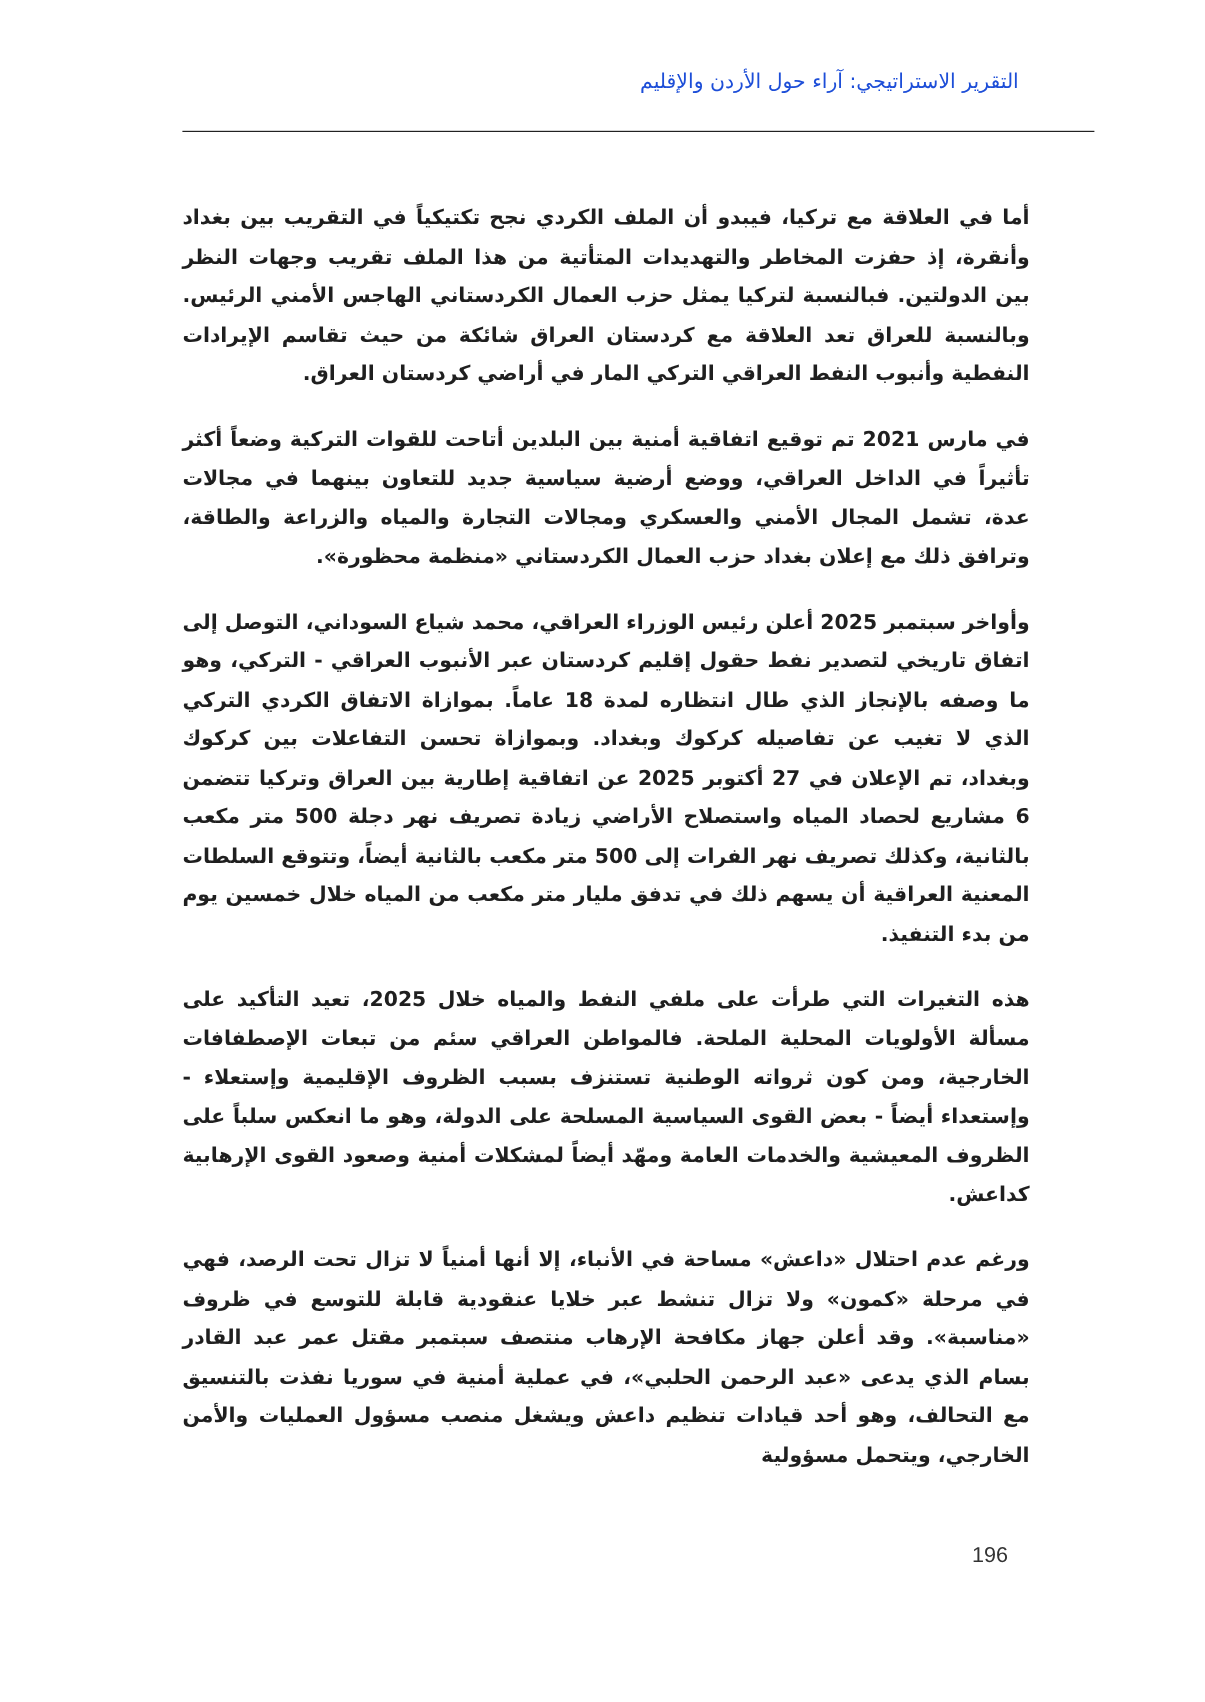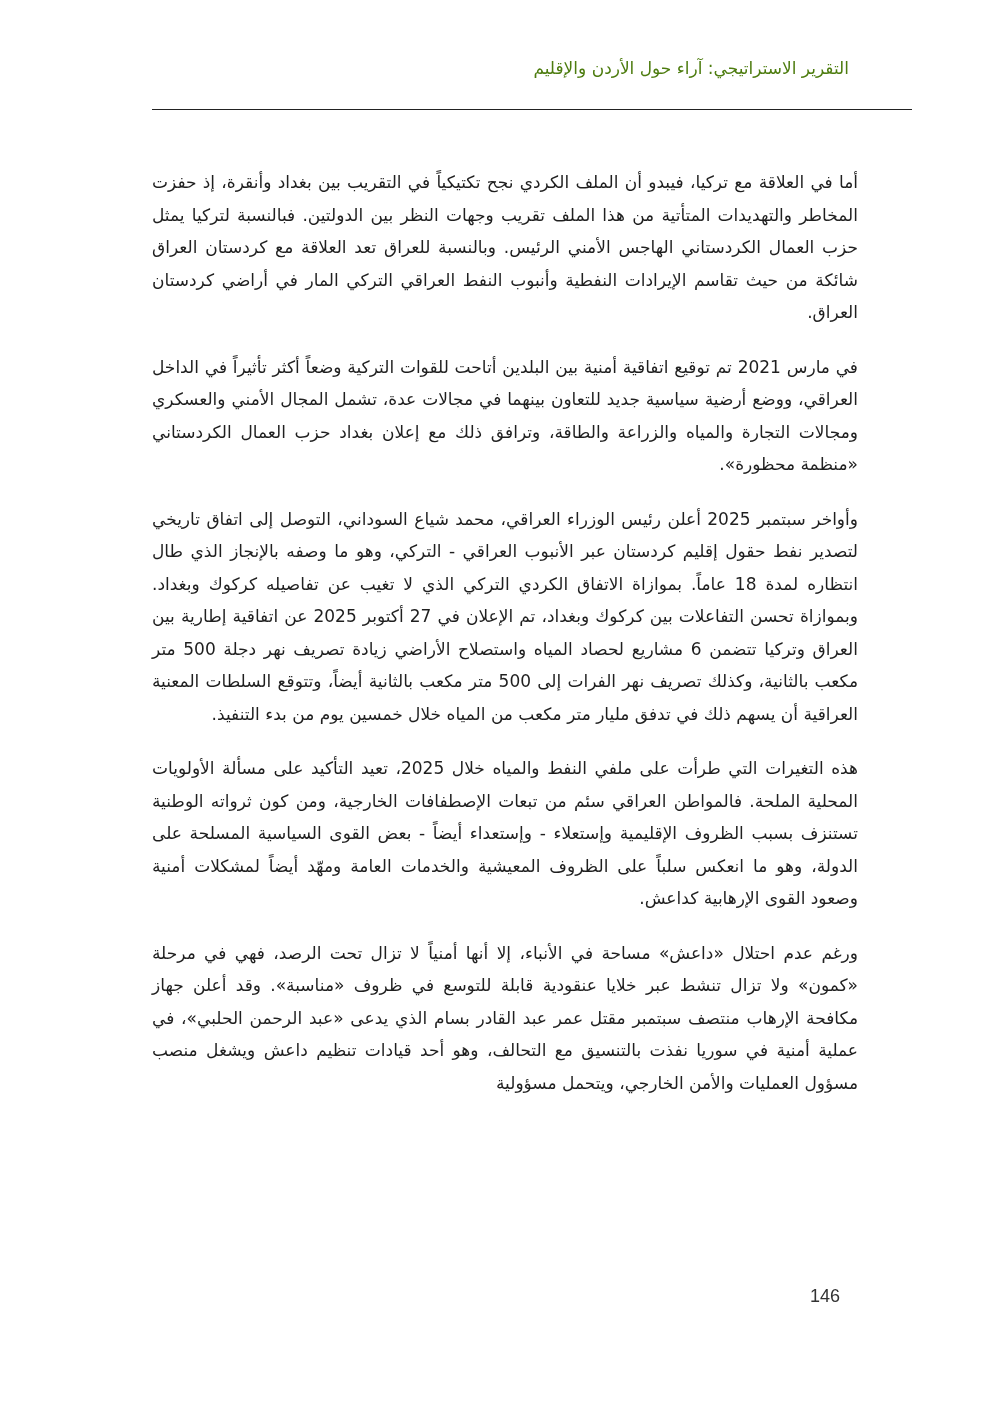--- a/index.html
+++ b/index.html
@@ -10,21 +10,21 @@
       overflow: hidden;
       font-family: "DejaVu Sans", sans-serif;
       color: #1f1f1f;
     }
     .running-header {
       position: absolute;
       top: 58px;
       right: 155px;
       font-size: 17px;
       direction: rtl;
-      color: #4d7c0f;
+      color: #1d4ed8;
       margin-left: 37px;
     }
     .header-rule {
       position: absolute;
       top: 109px;
       left: 152px;
       width: 760px;
       height: 1px;
       background: #222;
     }
@@ -35,20 +35,21 @@
       width: 706px;
       direction: rtl;
       text-align: justify;
       text-align-last: right;
       font-size: 17px;
       line-height: 32.5px;
       color: #1f1f1f;
     }
     .body-text p {
       margin: 0 0 22px 0;
+      font-weight: bold;
     }
     .page-number {
       position: absolute;
       top: 1286px;
       left: 810px;
       font-size: 18px;
       color: #333;
       font-family: "Liberation Sans", sans-serif;
     }
   </style>
@@ -59,13 +60,13 @@
 <div class="header-rule"></div>
 
 <div class="body-text">
   <p>أما في العلاقة مع تركيا، فيبدو أن الملف الكردي نجح تكتيكياً في التقريب بين بغداد وأنقرة، إذ حفزت المخاطر والتهديدات المتأتية من هذا الملف تقريب وجهات النظر بين الدولتين. فبالنسبة لتركيا يمثل حزب العمال الكردستاني الهاجس الأمني الرئيس. وبالنسبة للعراق تعد العلاقة مع كردستان العراق شائكة من حيث تقاسم الإيرادات النفطية وأنبوب النفط العراقي التركي المار في أراضي كردستان العراق.</p>
   <p>في مارس 2021 تم توقيع اتفاقية أمنية بين البلدين أتاحت للقوات التركية وضعاً أكثر تأثيراً في الداخل العراقي، ووضع أرضية سياسية جديد للتعاون بينهما في مجالات عدة، تشمل المجال الأمني والعسكري ومجالات التجارة والمياه والزراعة والطاقة، وترافق ذلك مع إعلان بغداد حزب العمال الكردستاني «منظمة محظورة».</p>
   <p>وأواخر سبتمبر 2025 أعلن رئيس الوزراء العراقي، محمد شياع السوداني، التوصل إلى اتفاق تاريخي لتصدير نفط حقول إقليم كردستان عبر الأنبوب العراقي - التركي، وهو ما وصفه بالإنجاز الذي طال انتظاره لمدة 18 عاماً. بموازاة الاتفاق الكردي التركي الذي لا تغيب عن تفاصيله كركوك وبغداد. وبموازاة تحسن التفاعلات بين كركوك وبغداد، تم الإعلان في 27 أكتوبر 2025 عن اتفاقية إطارية بين العراق وتركيا تتضمن 6 مشاريع لحصاد المياه واستصلاح الأراضي زيادة تصريف نهر دجلة 500 متر مكعب بالثانية، وكذلك تصريف نهر الفرات إلى 500 متر مكعب بالثانية أيضاً، وتتوقع السلطات المعنية العراقية أن يسهم ذلك في تدفق مليار متر مكعب من المياه خلال خمسين يوم من بدء التنفيذ.</p>
   <p>هذه التغيرات التي طرأت على ملفي النفط والمياه خلال 2025، تعيد التأكيد على مسألة الأولويات المحلية الملحة. فالمواطن العراقي سئم من تبعات الإصطفافات الخارجية، ومن كون ثرواته الوطنية تستنزف بسبب الظروف الإقليمية وإستعلاء - وإستعداء أيضاً - بعض القوى السياسية المسلحة على الدولة، وهو ما انعكس سلباً على الظروف المعيشية والخدمات العامة ومهّد أيضاً لمشكلات أمنية وصعود القوى الإرهابية كداعش.</p>
   <p>ورغم عدم احتلال «داعش» مساحة في الأنباء، إلا أنها أمنياً لا تزال تحت الرصد، فهي في مرحلة «كمون» ولا تزال تنشط عبر خلايا عنقودية قابلة للتوسع في ظروف «مناسبة». وقد أعلن جهاز مكافحة الإرهاب منتصف سبتمبر مقتل عمر عبد القادر بسام الذي يدعى «عبد الرحمن الحلبي»، في عملية أمنية في سوريا نفذت بالتنسيق مع التحالف، وهو أحد قيادات تنظيم داعش ويشغل منصب مسؤول العمليات والأمن الخارجي، ويتحمل مسؤولية</p>
 </div>
 
-<div class="page-number">146</div>
+<div class="page-number">196</div>
 
 </body></html>

